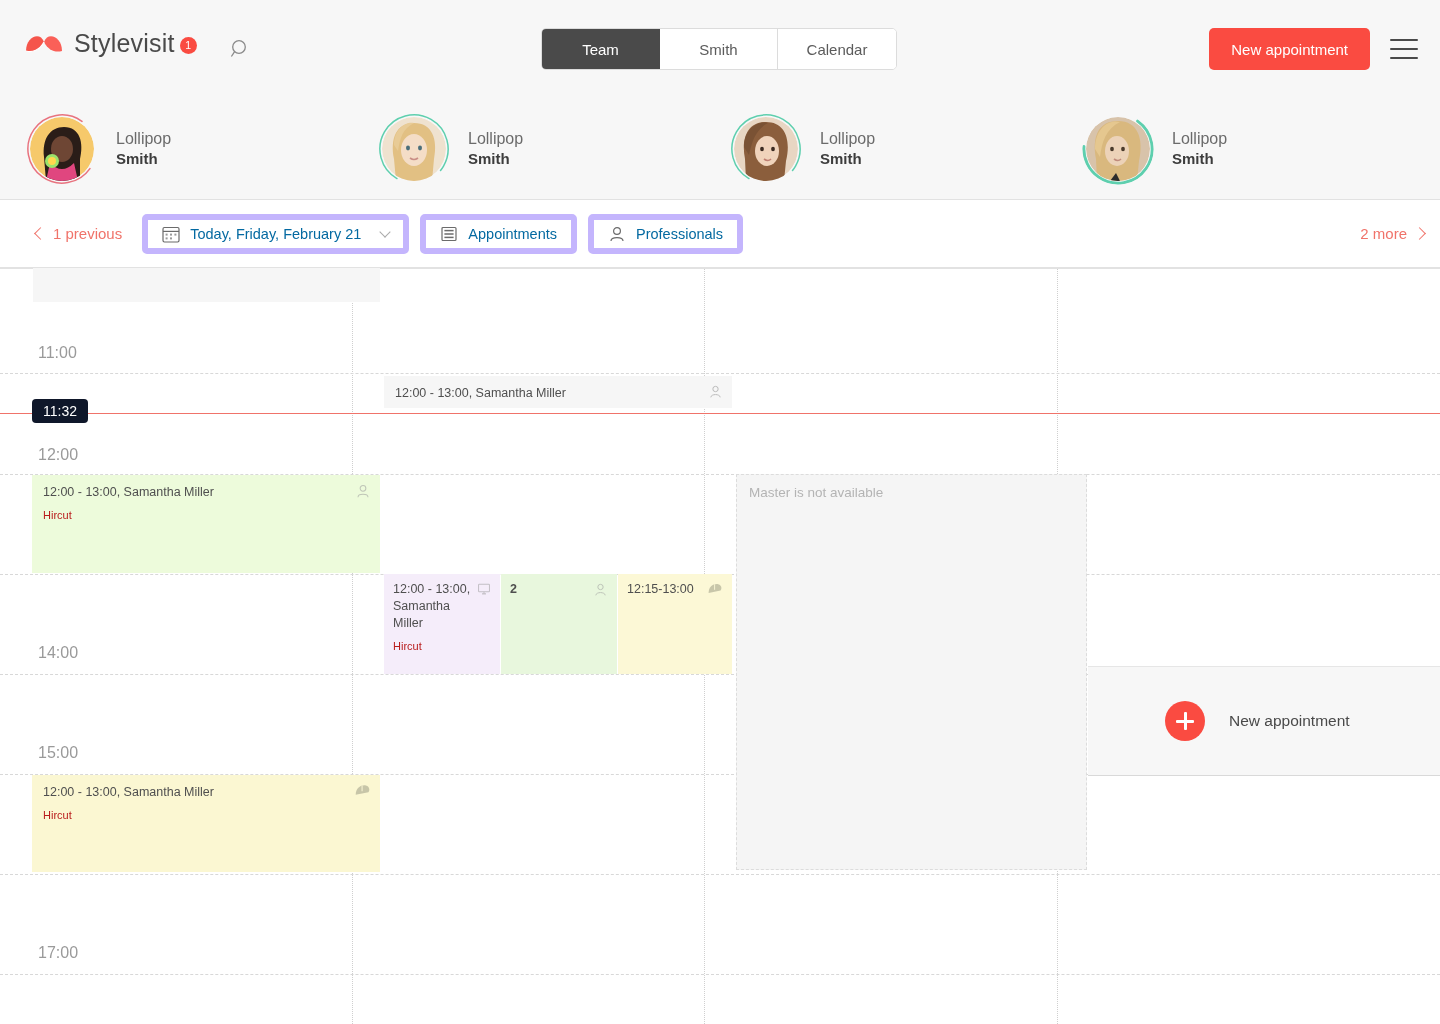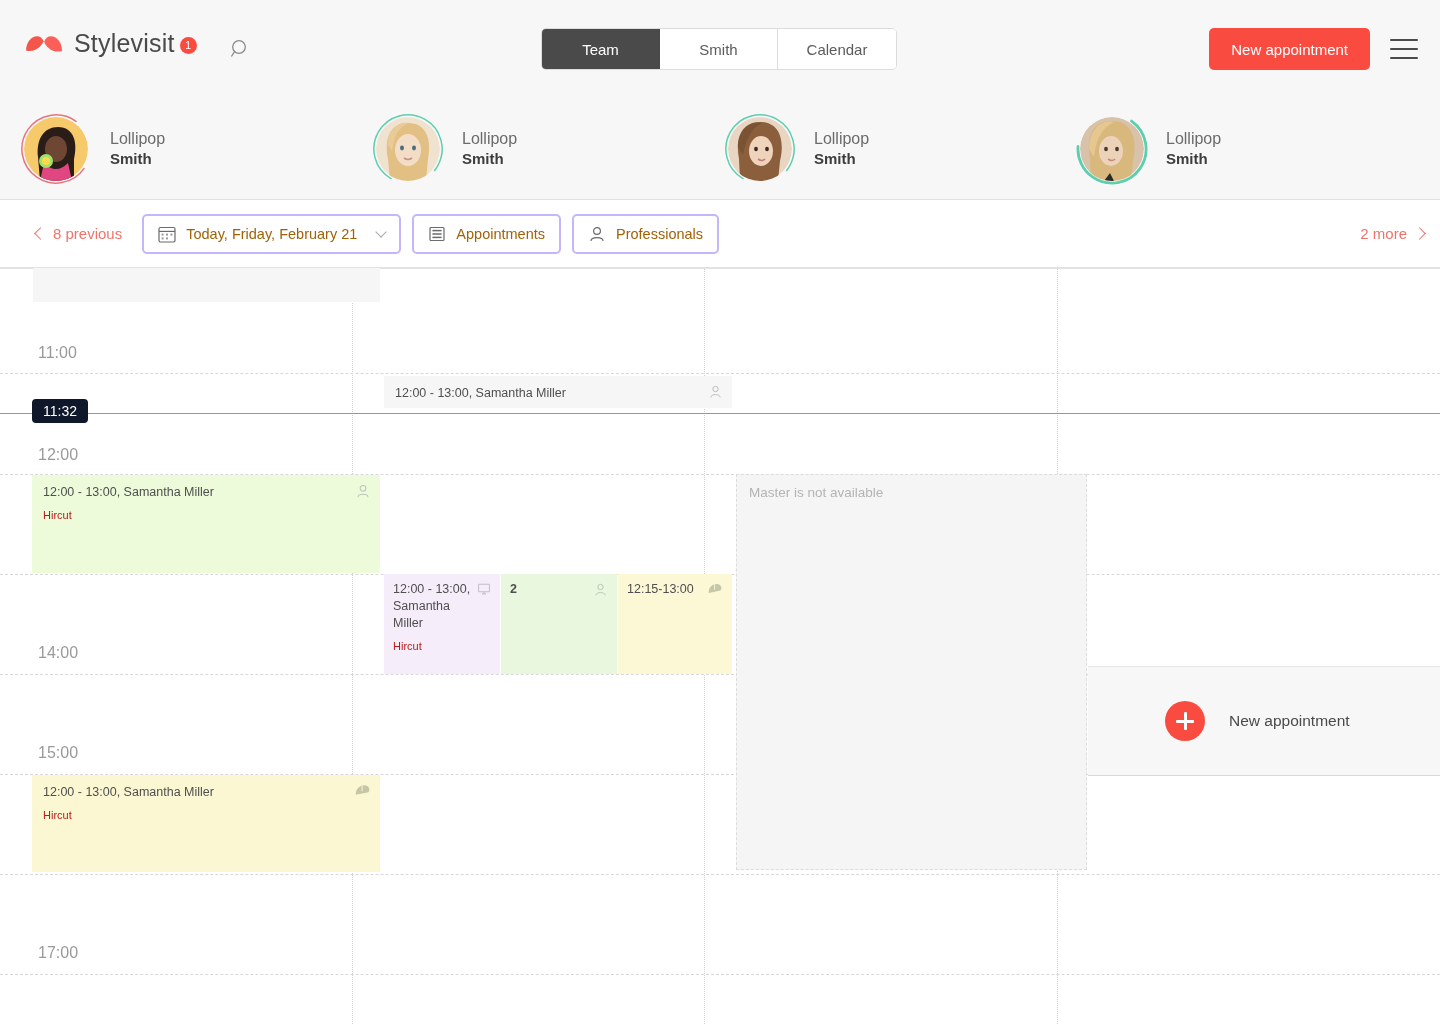--- a/index.html
+++ b/index.html
@@ -65,21 +65,21 @@
 
   
   .staff-row {
     height: 102px;
     background: #f7f7f7;
     border-bottom: 1px solid #e2e2e2;
     display: flex;
   }
   .staff-cell {
     width: 352px; display: flex; align-items: center;
-    padding-left: 24px; cursor: pointer;
+    padding-left: 30px; cursor: pointer;
   }
   .avatar-wrap { position: relative; width: 64px; height: 64px; }
   .avatar-ring {
     position: absolute; inset: -6px;
     border-radius: 50%;
     border: 2px solid transparent;
   }
   .avatar {
     width: 64px; height: 64px; border-radius: 50%;
     overflow: hidden; position: relative;
@@ -100,23 +100,23 @@
     color: #f0736a; font-size: 15px; cursor: pointer;
   }
   .prev-link { margin-left: 14px; margin-right: 20px; }
   .more-link { position: absolute; right: 16px; }
   .chev { width: 9px; height: 9px; border-top: 1.6px solid #f0736a;
           border-right: 1.6px solid #f0736a; display: inline-block; }
   .chev.left { transform: rotate(-135deg); }
   .chev.right { transform: rotate(45deg); }
 
   .tb-btn {
-    height: 40px; border: 2px solid #c4b5fd; border-radius: 5px;
+    height: 40px; border: 6px solid #c4b5fd; border-radius: 5px;
     background: #fff; display: flex; align-items: center;
-    gap: 10px; padding: 13px 14px; font-size: 14.5px; color: #a16207;
+    gap: 10px; padding: 13px 14px; font-size: 14.5px; color: #0369a1;
     margin-right: 11px; cursor: pointer; font-family: inherit;
   }
   .tb-btn .caret {
     width: 8px; height: 8px; border-bottom: 1.5px solid #aaa;
     border-right: 1.5px solid #aaa; transform: rotate(45deg);
     margin-left: 10px; margin-top: -4px;
   }
   .date-btn { min-width: 248px; justify-content: flex-start; }
 
   
@@ -324,21 +324,21 @@
       <div class="staff-first">Lollipop</div>
       <div class="staff-last">Smith</div>
     </div>
   </div>
 </div>
 
 <div class="toolbar">
 
   <div class="prev-link">
     <span class="chev left"></span>
-    <span>8 previous</span>
+    <span>1 previous</span>
   </div>
 
   <button class="tb-btn date-btn">
     <svg width="18" height="18" viewBox="0 0 18 18">
       <rect x="1" y="2.5" width="16" height="14.5" rx="1.4" fill="none" stroke="#6b6b6b" stroke-width="1.2"></rect>
       <line x1="1" y1="6.4" x2="17" y2="6.4" stroke="#6b6b6b" stroke-width="1.2"></line>
       <rect x="3.6" y="8.6" width="2" height="2" fill="#9a9a9a"></rect>
       <rect x="8" y="8.6" width="2" height="2" fill="#9a9a9a"></rect>
       <rect x="12.4" y="8.6" width="2" height="2" fill="#9a9a9a"></rect>
       <rect x="3.6" y="12.4" width="2" height="2" fill="#9a9a9a"></rect>

